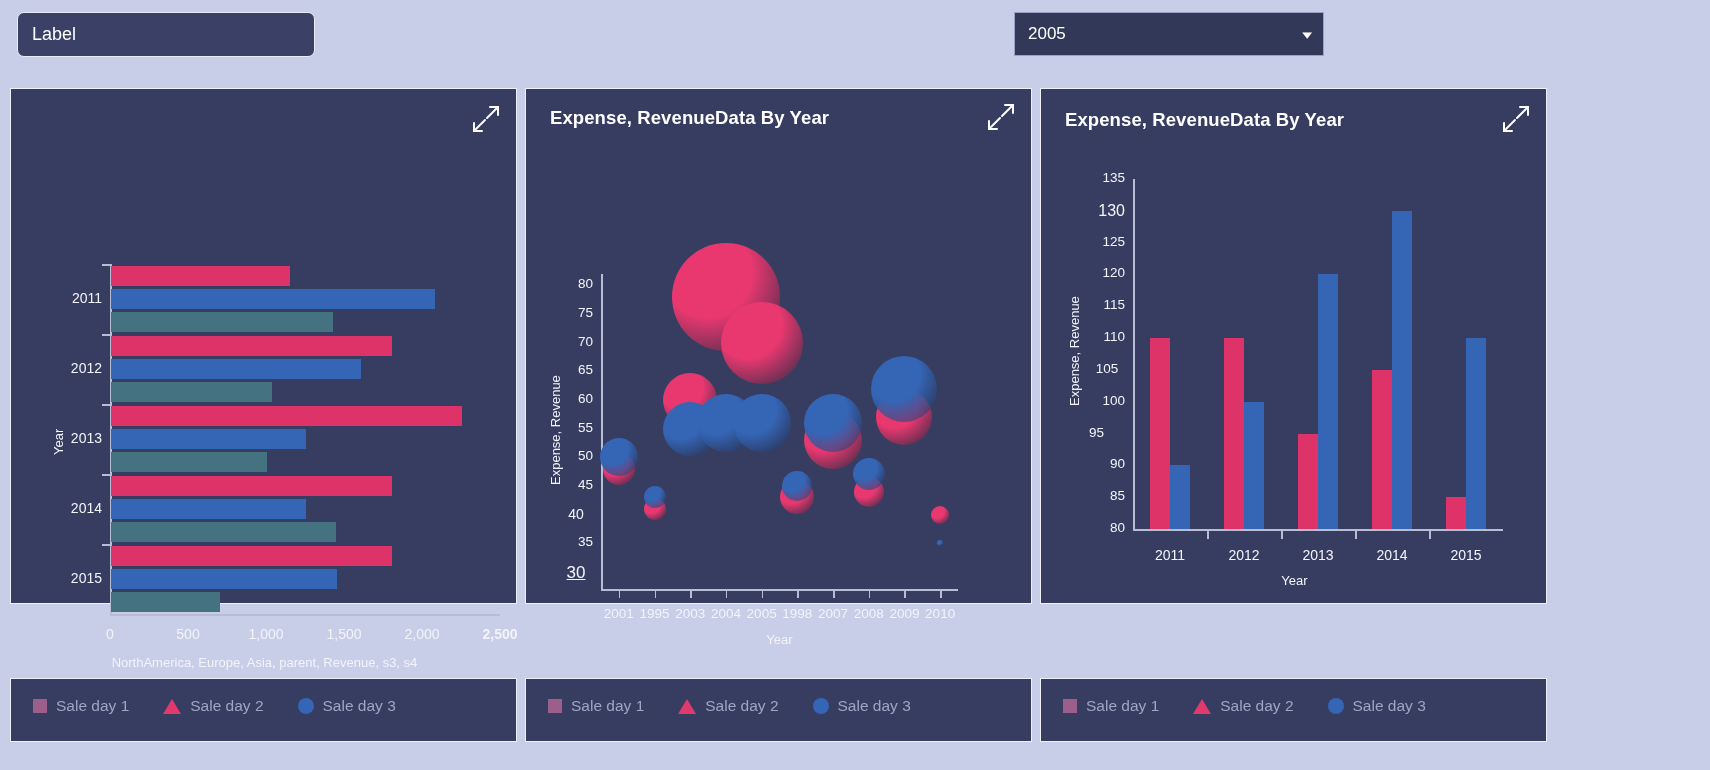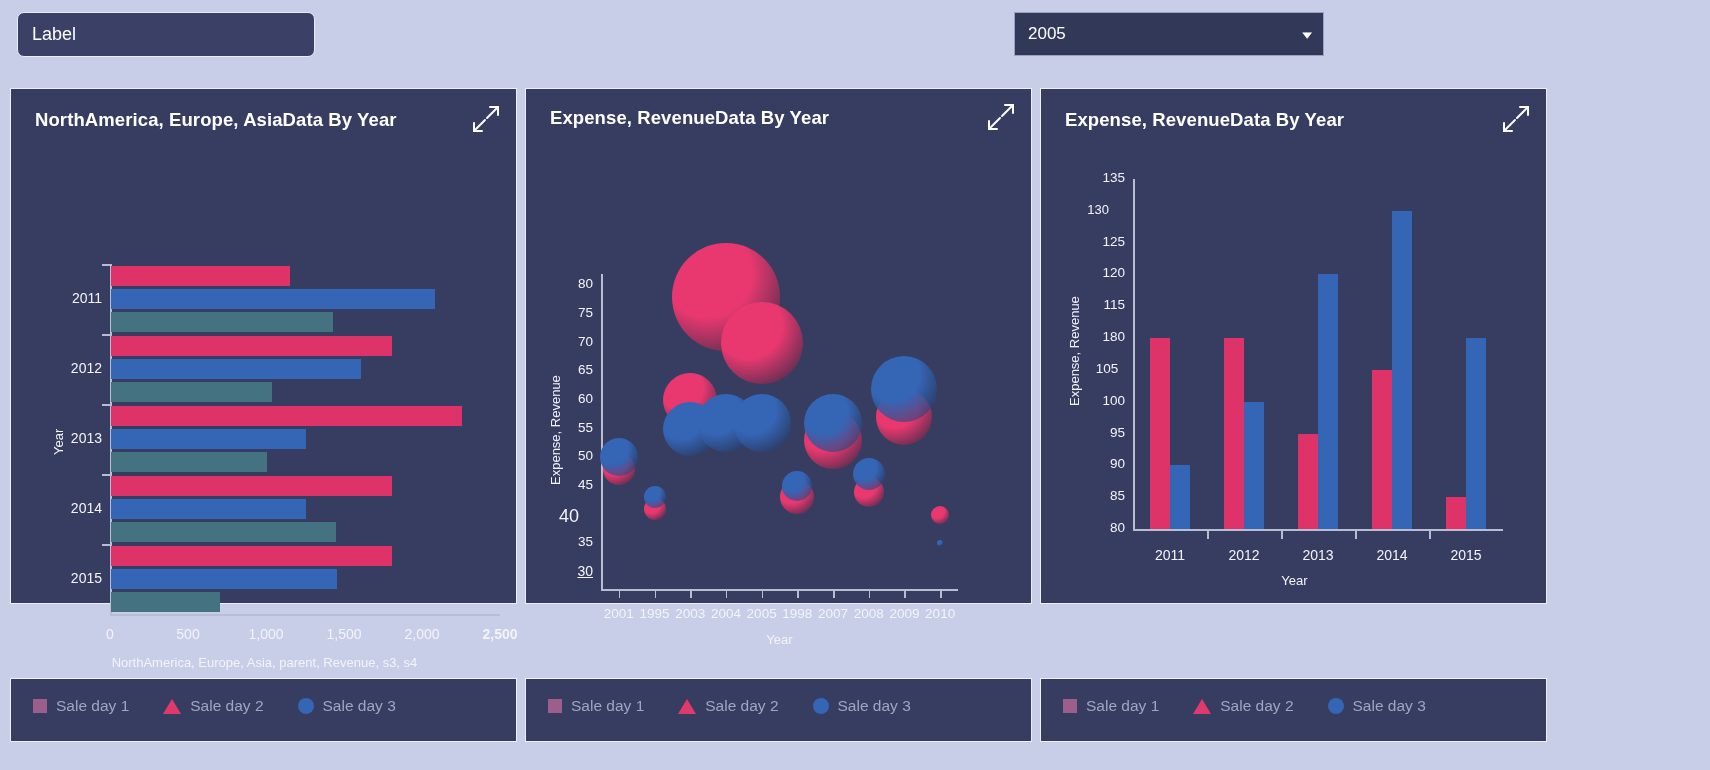--- a/index.html
+++ b/index.html
@@ -141,21 +141,20 @@
     <div class="label-box">
       <span>Label</span>
     </div>
     <div class="year-select">
       <span>2005</span>
       <span class="chev">▾</span>
     </div>
   </div>
 
   <div class="panel chart-panel p1">
-    <div class="chart-title t-a">NorthAmerica, Europe, AsiaData By Year</div>
     <div class="expand-icon e-a">
       <svg width="28" height="28" viewBox="0 0 28 28">
         <g stroke="#ffffff" stroke-width="2" stroke-linecap="round" fill="none">
           <line x1="26" y1="2" x2="15" y2="13"></line>
           <polyline points="18,2 26,2 26,10"></polyline>
           <line x1="2" y1="26" x2="13" y2="15"></line>
           <polyline points="2,18 2,26 10,26"></polyline>
         </g>
       </svg>
     </div>
@@ -206,23 +205,23 @@
           <line x1="26" y1="2" x2="15" y2="13"></line>
           <polyline points="18,2 26,2 26,10"></polyline>
           <line x1="2" y1="26" x2="13" y2="15"></line>
           <polyline points="2,18 2,26 10,26"></polyline>
         </g>
       </svg>
     </div>
     <div class="canvas" id="chart2">
         <div class="axisline" style="left: 75px; top: 185px; width: 1.5px; height: 315px;"></div>
         <div class="axisline" style="left: 75px; top: 500px; width: 357px; height: 1.5px;"></div>
-        <div class="tick-lbl" style="left: 33px; top: 473.818px; width: 34px; text-align: right; font-size: 14px; text-decoration: underline;">30</div>
+        <div class="tick-lbl" style="left: 33px; top: 473.818px; width: 34px; text-align: center; font-size: 17px; text-decoration: underline;">30</div>
         <div class="tick-lbl" style="left: 33px; top: 445.182px; width: 34px; text-align: right; font-size: 13.5px;">35</div>
-        <div class="tick-lbl" style="left: 33px; top: 416.545px; width: 34px; text-align: left; font-size: 18px;">40</div>
+        <div class="tick-lbl" style="left: 33px; top: 416.545px; width: 34px; text-align: center; font-size: 14px;">40</div>
         <div class="tick-lbl" style="left: 33px; top: 387.909px; width: 34px; text-align: right; font-size: 13.5px;">45</div>
         <div class="tick-lbl" style="left: 33px; top: 359.273px; width: 34px; text-align: right; font-size: 13.5px;">50</div>
         <div class="tick-lbl" style="left: 33px; top: 330.636px; width: 34px; text-align: right; font-size: 13.5px;">55</div>
         <div class="tick-lbl" style="left: 33px; top: 302px; width: 34px; text-align: right; font-size: 13.5px;">60</div>
         <div class="tick-lbl" style="left: 33px; top: 273.364px; width: 34px; text-align: right; font-size: 13.5px;">65</div>
         <div class="tick-lbl" style="left: 33px; top: 244.727px; width: 34px; text-align: right; font-size: 13.5px;">70</div>
         <div class="tick-lbl" style="left: 33px; top: 216.091px; width: 34px; text-align: right; font-size: 13.5px;">75</div>
         <div class="tick-lbl" style="left: 33px; top: 187.455px; width: 34px; text-align: right; font-size: 13.5px;">80</div>
         <div class="axisline" style="left: 92.85px; top: 500px; width: 1.5px; height: 9px;"></div>
         <div class="tick-lbl" style="left: 67.85px; top: 517px; width: 50px; text-align: center; font-size: 13.5px;">2001</div>
@@ -280,28 +279,28 @@
           <polyline points="2,18 2,26 10,26"></polyline>
         </g>
       </svg>
     </div>
     <div class="canvas" id="chart3">
         <div class="axisline" style="left: 92px; top: 90px; width: 1.5px; height: 350px;"></div>
         <div class="axisline" style="left: 92px; top: 440px; width: 370px; height: 1.5px;"></div>
         <div class="tick-lbl" style="left: 48px; top: 431px; width: 36px; text-align: right; font-size: 13.5px;">80</div>
         <div class="tick-lbl" style="left: 48px; top: 399.182px; width: 36px; text-align: right; font-size: 13.5px;">85</div>
         <div class="tick-lbl" style="left: 48px; top: 367.364px; width: 36px; text-align: right; font-size: 13.5px;">90</div>
-        <div class="tick-lbl" style="left: 48px; top: 335.545px; width: 36px; text-align: right; font-size: 13.5px;">95</div>
+        <div class="tick-lbl" style="left: 48px; top: 335.545px; width: 36px; font-size: 13.5px;">95</div>
         <div class="tick-lbl" style="left: 48px; top: 303.727px; width: 36px; text-align: right; font-size: 13.5px;">100</div>
         <div class="tick-lbl" style="left: 48px; top: 271.909px; width: 36px; text-align: center; font-size: 13.5px;">105</div>
-        <div class="tick-lbl" style="left: 48px; top: 240.091px; width: 36px; text-align: right; font-size: 13.5px;">180</div>
+        <div class="tick-lbl" style="left: 48px; top: 240.091px; width: 36px; text-align: right; font-size: 13.5px;">110</div>
         <div class="tick-lbl" style="left: 48px; top: 208.273px; width: 36px; text-align: right; font-size: 13.5px;">115</div>
         <div class="tick-lbl" style="left: 48px; top: 176.455px; width: 36px; text-align: right; font-size: 13.5px;">120</div>
         <div class="tick-lbl" style="left: 48px; top: 144.636px; width: 36px; text-align: right; font-size: 13.5px;">125</div>
-        <div class="tick-lbl" style="left: 32px; top: 112.818px; width: 36px; text-align: right; font-size: 13px;">130</div>
+        <div class="tick-lbl" style="left: 48px; top: 112.818px; width: 36px; text-align: right; font-size: 16px;">130</div>
         <div class="tick-lbl" style="left: 48px; top: 81px; width: 36px; text-align: right; font-size: 13.5px;">135</div>
         <div class="bar" style="left: 109px; top: 249.091px; width: 20px; height: 190.909px; background: rgb(221, 51, 105);"></div>
         <div class="bar" style="left: 129px; top: 376.364px; width: 20px; height: 63.6364px; background: rgb(53, 101, 181);"></div>
         <div class="tick-lbl" style="left: 92px; top: 458px; width: 74px; text-align: center; font-size: 14px;">2011</div>
         <div class="axisline" style="left: 166px; top: 440px; width: 1.5px; height: 10px;"></div>
         <div class="bar" style="left: 183px; top: 249.091px; width: 20px; height: 190.909px; background: rgb(221, 51, 105);"></div>
         <div class="bar" style="left: 203px; top: 312.727px; width: 20px; height: 127.273px; background: rgb(53, 101, 181);"></div>
         <div class="tick-lbl" style="left: 166px; top: 458px; width: 74px; text-align: center; font-size: 14px;">2012</div>
         <div class="axisline" style="left: 240px; top: 440px; width: 1.5px; height: 10px;"></div>
         <div class="bar" style="left: 257px; top: 344.545px; width: 20px; height: 95.4545px; background: rgb(221, 51, 105);"></div>

